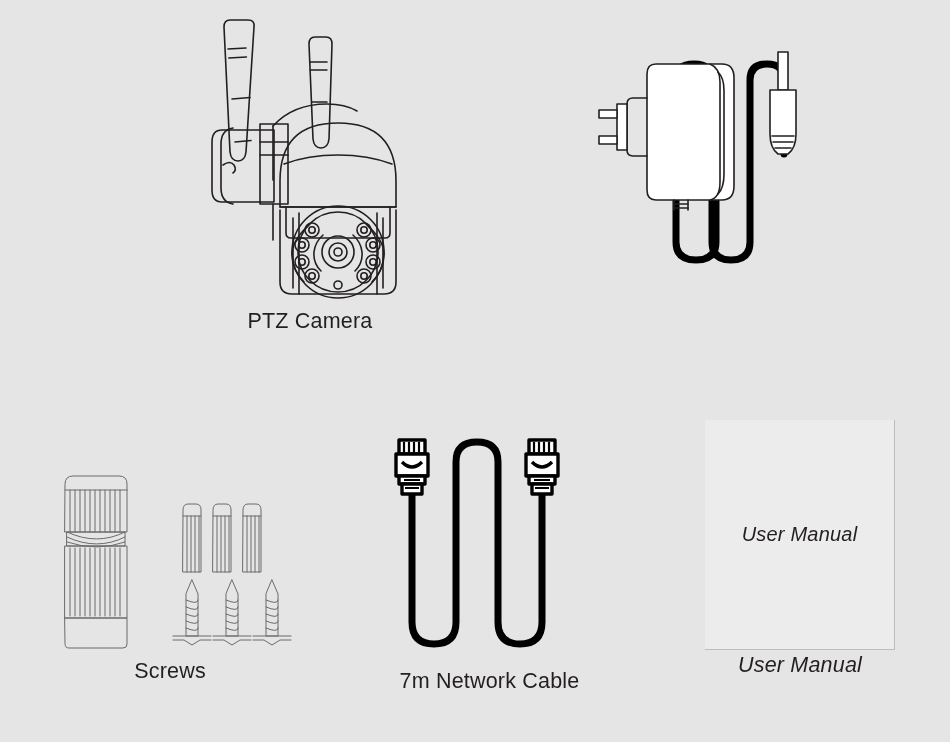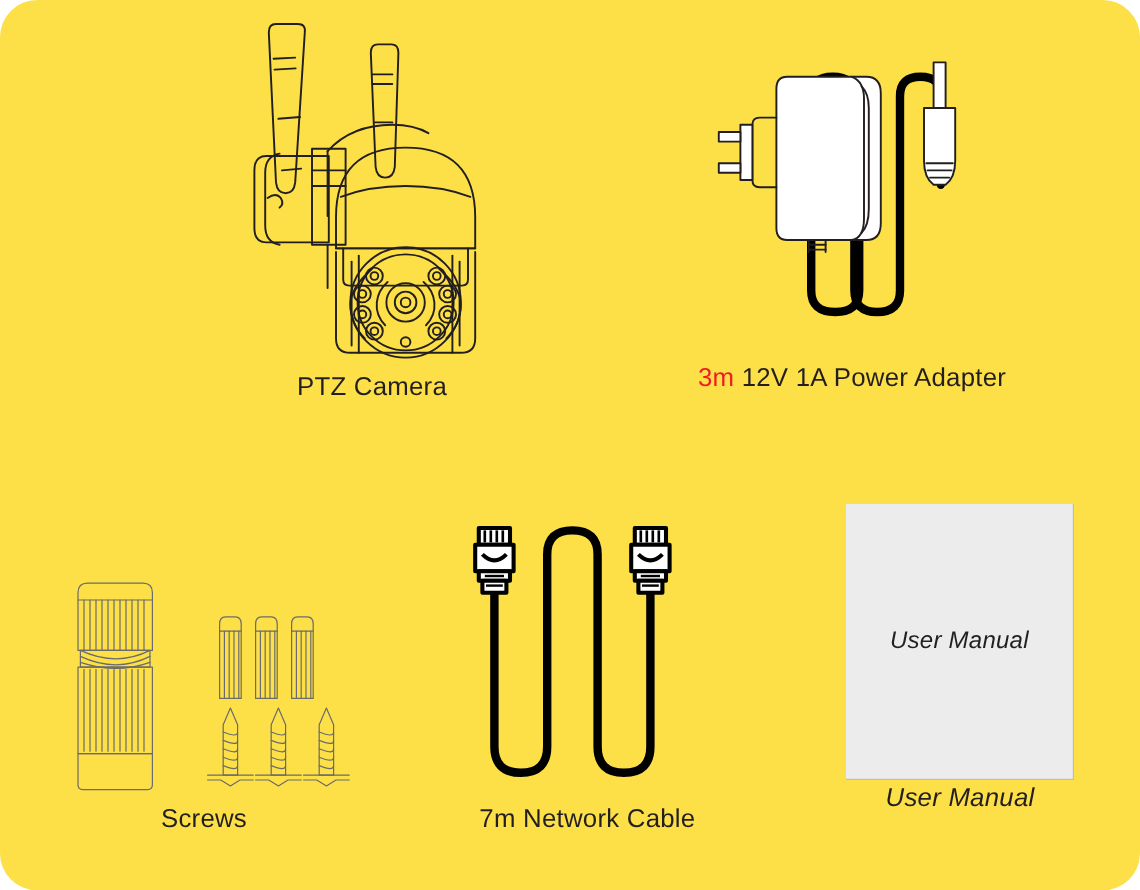--- a/index.html
+++ b/index.html
@@ -13,22 +13,21 @@
     width: 950px;
     height: 742px;
     position: relative;
     font-family: "Liberation Sans", "DejaVu Sans", sans-serif;
     overflow: hidden;
   }
 
   .contents-sheet {
     position: absolute;
     inset: 0;
-    background: #fde047;
-    border-radius: 31px;
+    background: #e5e5e5;
   }
 
   
   .item {
     position: absolute;
     display: flex;
     flex-direction: column;
     align-items: center;
     justify-content: flex-end;
   }
@@ -43,21 +42,21 @@
     color: #231f20;
     white-space: nowrap;
     text-align: center;
     line-height: 1.1;
   }
   .label-accent { color: #ee1c25; }
 
   
   #cell-camera        { left: 150px; top: 2px;   width: 320px; }
   #cell-power         { left: 520px; top: 40px;  width: 380px; }
-  #cell-screws        { left: 35px;  top: 472px; width: 270px; justify-content: flex-end; }
+  #cell-screws        { left: 35px;  top: 462px; width: 270px; justify-content: flex-end; }
   #cell-network       { left: 352px; top: 432px; width: 275px; }
   #cell-manual        { left: 660px; top: 420px; width: 280px; font-style: italic; }
 
   
   .manual-page {
     width: 190px;
     height: 230px;
     background: #ececec;
     border-right: 1px solid #bdbdbd;
     border-bottom: 1px solid #bdbdbd;
@@ -229,23 +228,20 @@
           <path class="ln-fill-white" d="M8 2 l10 0 0 38 -10 0 z"></path>
 
           <path class="ln-fill-white" d="M0 40 l26 0 0 44 q0 14 -8 20 l-10 0 q-8 -6 -8 -20 z"></path>
 
           <path class="ln" d="M2 86 l22 0"></path>
           <path class="ln" d="M3 92 l20 0"></path>
           <path class="ln" d="M5 98 l16 0"></path>
         </g>
       </svg>
     </div>
-    <div class="item-label">
-      <span class="label-accent">3m</span><span>&nbsp;</span><span>12V 1A Power Adapter</span>
-    </div>
   </div>
 
   <div class="item" id="cell-screws">
     <div class="item-art">
       <svg width="250" height="190" viewBox="0 0 250 190">
 
         <g>
 
           <path class="ln-thin" d="M20 22 q0 -8 8 -8 l46 0 q8 0 8 8 l0 48 -62 0 z"></path>
           <path class="ln-thin" d="M20 28 l62 0"></path>

